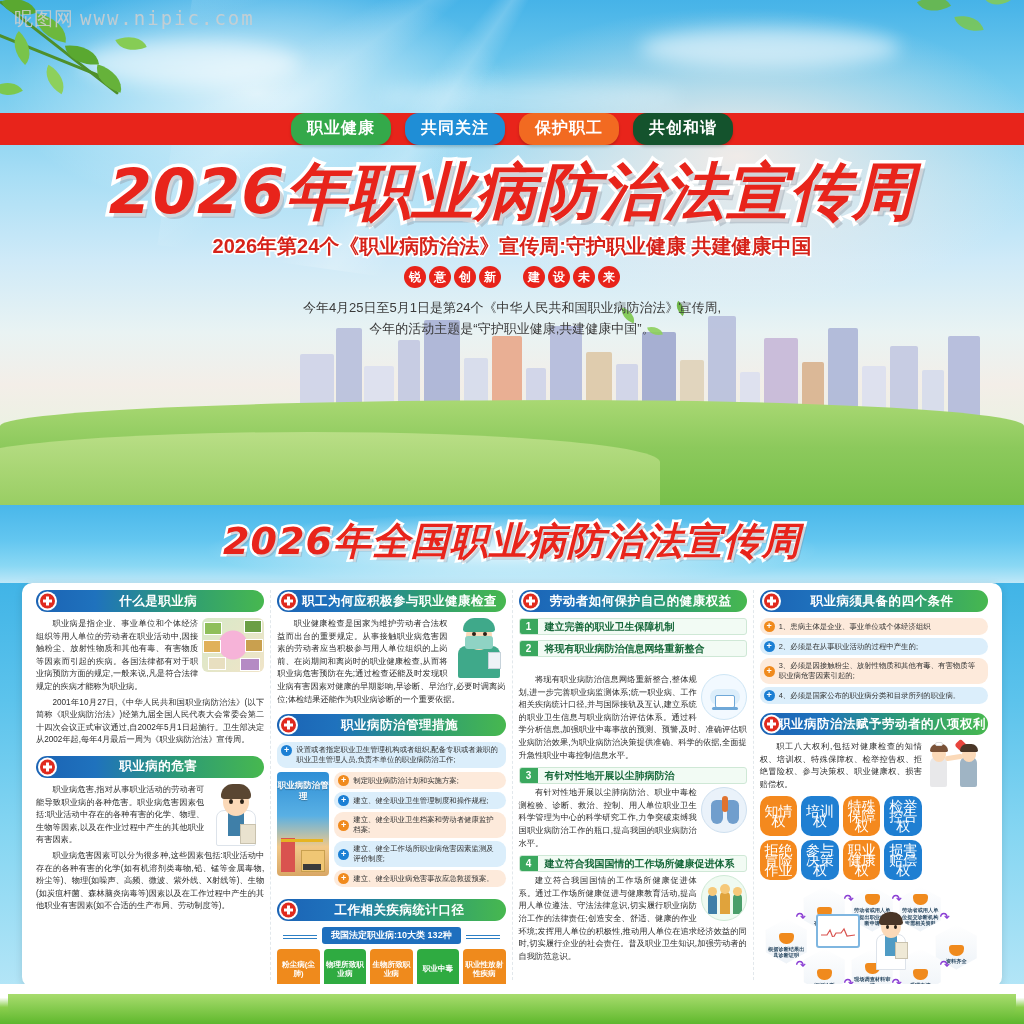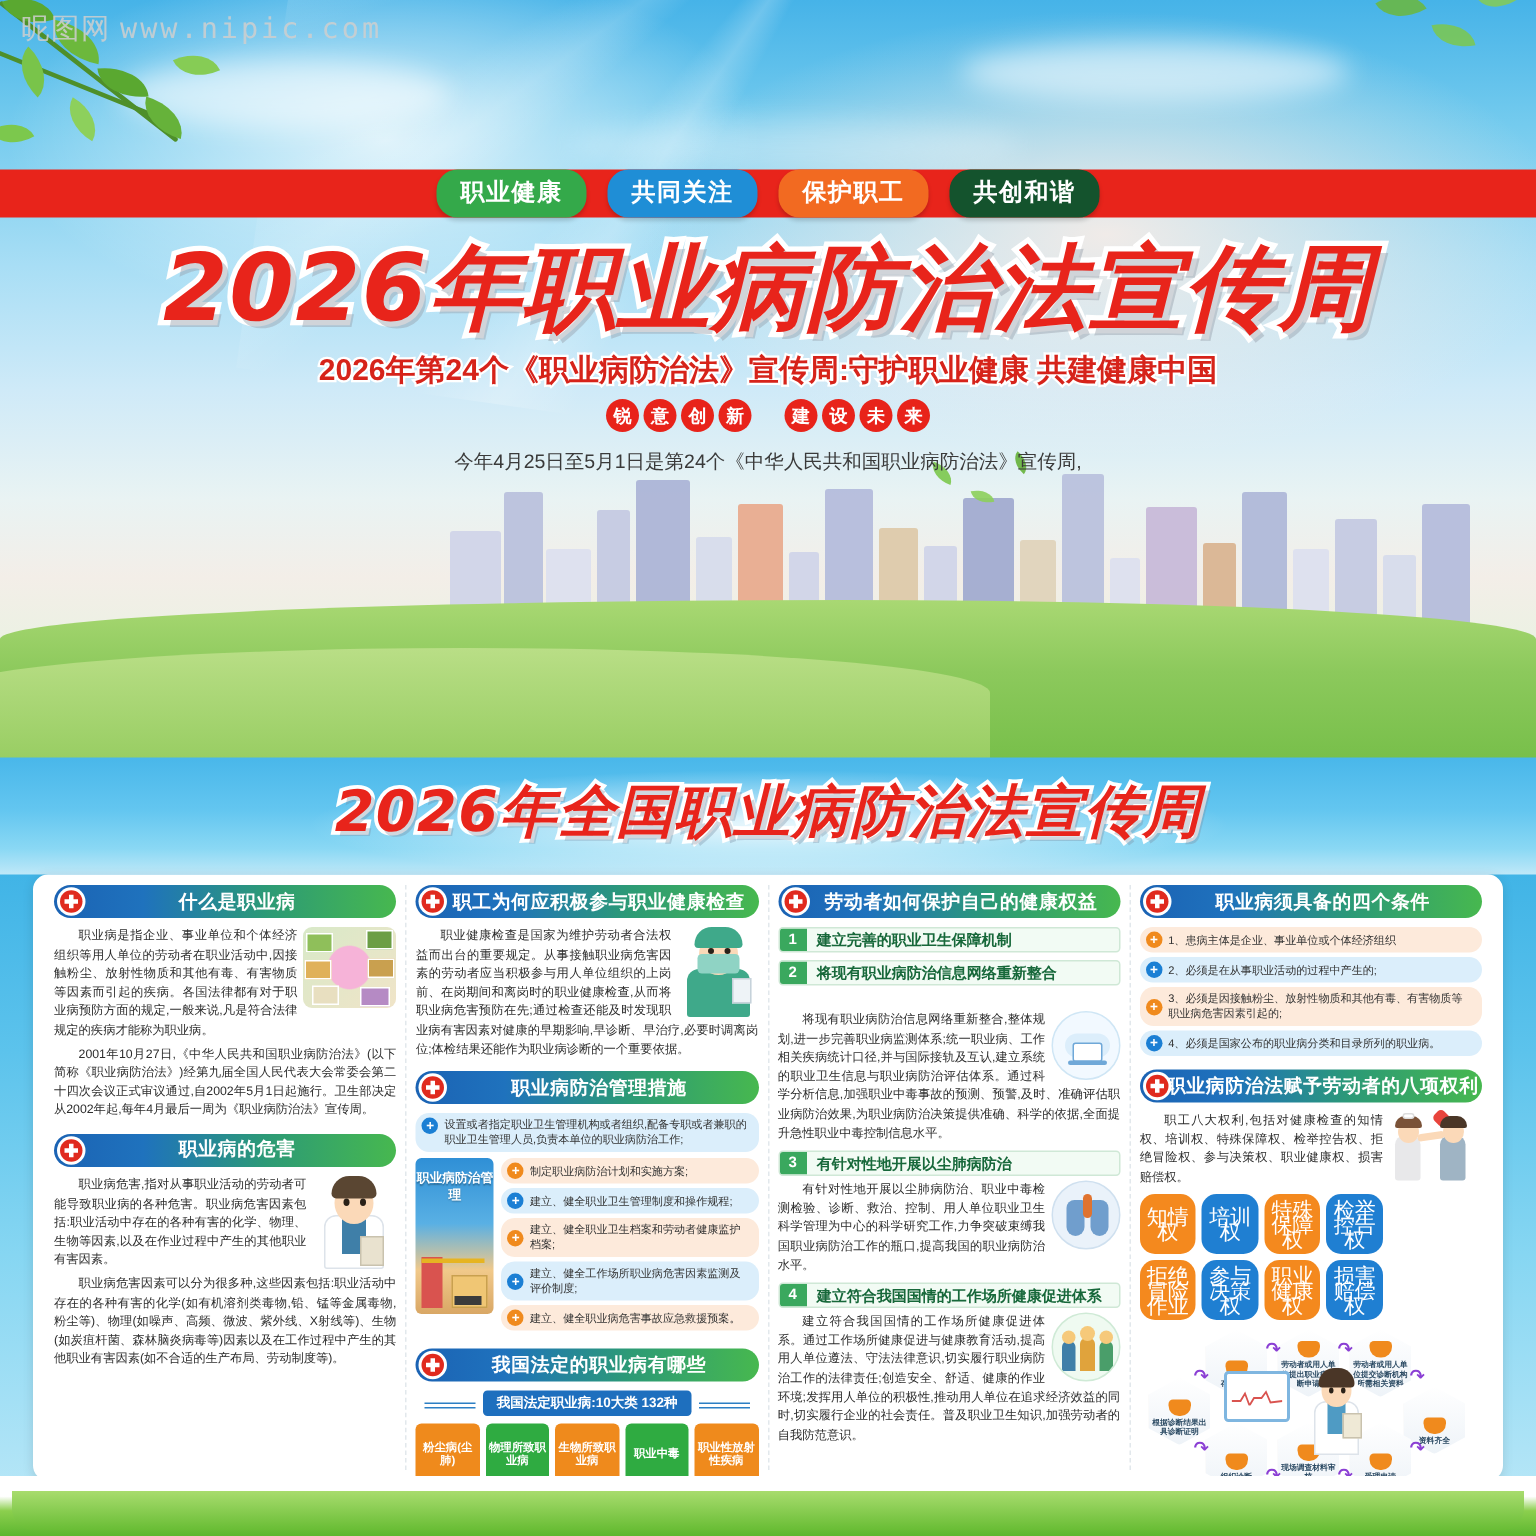--- a/index.html
+++ b/index.html
@@ -371,20 +371,21 @@
     <div class="stamp">新</div>
     <div class="stampgap"></div>
     <div class="stamp">建</div>
     <div class="stamp">设</div>
     <div class="stamp">未</div>
     <div class="stamp">来</div>
   </div>
 
   <div class="herolead">
     <div>今年4月25日至5月1日是第24个《中华人民共和国职业病防治法》宣传周,</div>
+    <div>今年的活动主题是“守护职业健康,共建健康中国”。</div>
   </div>
 
   <div class="mascots">
     <div class="shield">
       <div class="shieldtext">职业健康</div>
     </div>
 
     <div class="person" style="left:0;width:110px;height:170px;">
       <div class="coat" style="left:6px;top:78px;width:96px;height:92px;border-radius:18px 18px 4px 4px;"></div>
       <div style="position:absolute;left:40px;top:78px;width:28px;height:52px;background:#8fd3c4;border-radius:0 0 6px 6px;"></div>
@@ -540,21 +541,21 @@
             <span class="dot o">+</span>
             <span>建立、健全职业病危害事故应急救援预案。</span>
           </div>
         </div>
       </div>
 
       <div class="sechead" style="margin-top:9px;">
         <span class="cross">
             <i></i>
           </span>
-        <span>我国法定的职业病有哪些</span>
+        <span>工作相关疾病统计口径</span>
       </div>
       <div class="dcount">
         <div class="line"></div>
         <div class="pill">我国法定职业病:10大类  132种</div>
         <div class="line"></div>
       </div>
       <div class="dgrid">
         <div class="dtag o">粉尘病(尘肺)</div>
         <div class="dtag g">物理所致职业病</div>
         <div class="dtag o">生物所致职业病</div>

